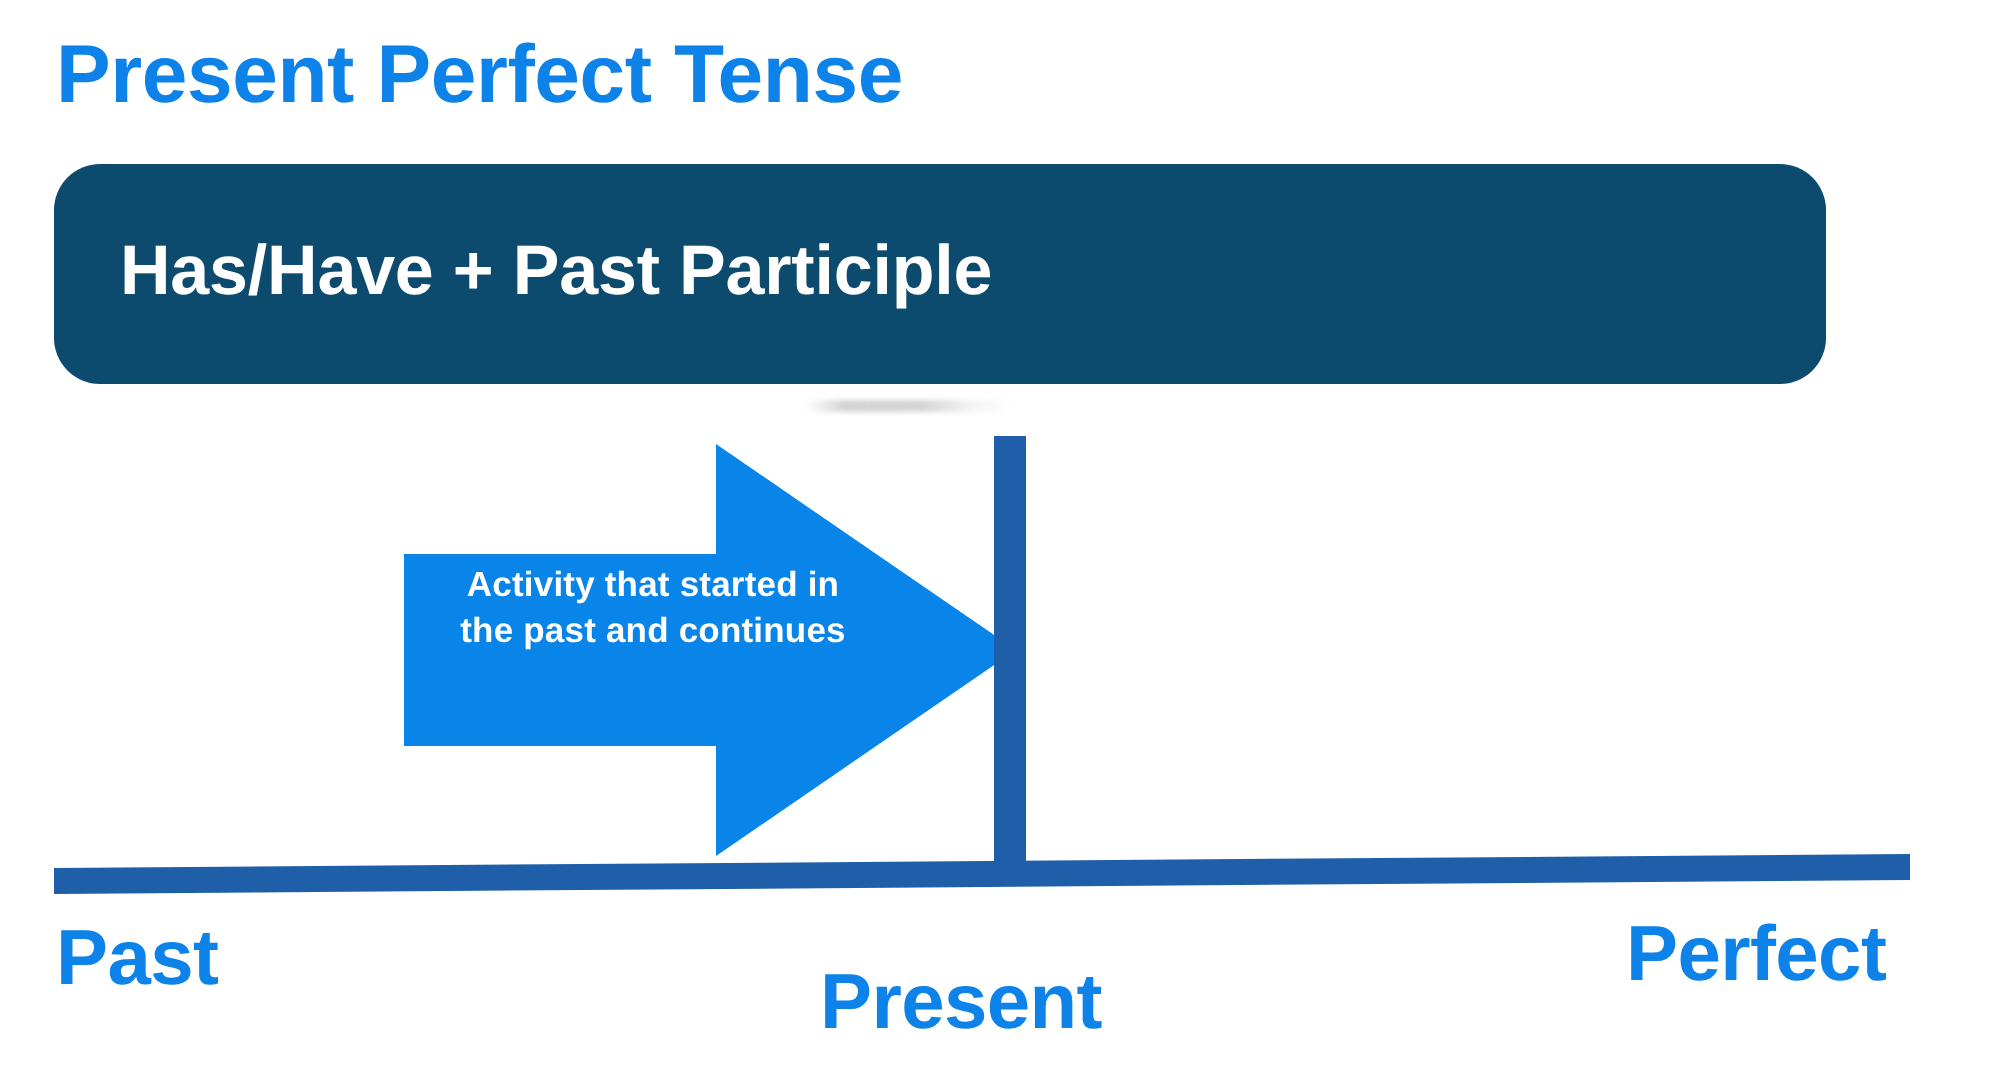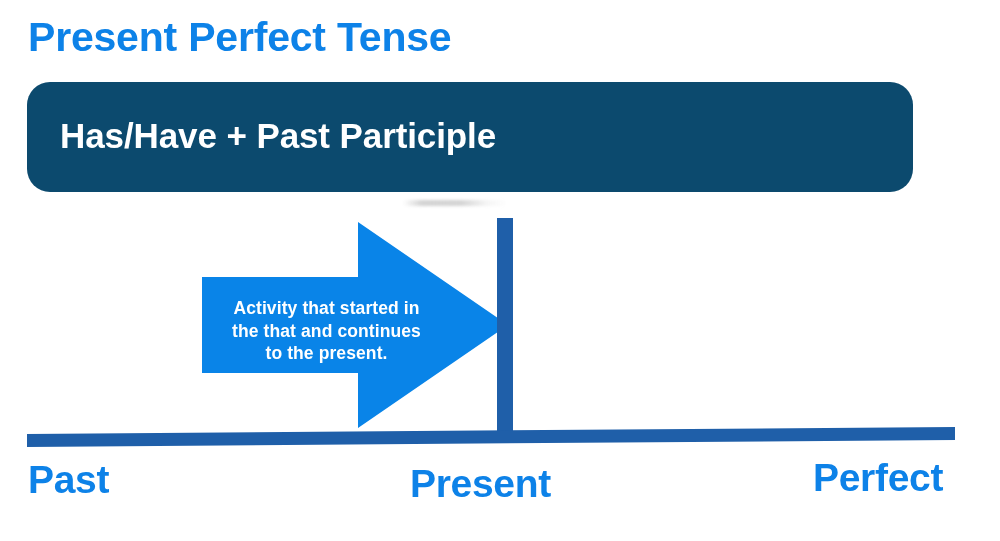--- a/index.html
+++ b/index.html
@@ -84,34 +84,33 @@
     position: absolute;
     left: 203px;
     top: 281px;
     width: 247px;
     text-align: center;
     font-size: 17.5px;
     font-weight: bold;
     color: #ffffff;
     line-height: 22.5px;
     letter-spacing: 0.1px;
-    margin-top: 16px;
   }
 
   
   .axis-label {
     position: absolute;
     font-size: 39px;
     font-weight: bold;
     color: #0D82E8;
     white-space: nowrap;
     letter-spacing: -0.3px;
   }
   #label-past    { left: 28px;  top: 458px; }
-  #label-present { left: 410px; top: 462px; }
+  #label-present { left: 410px; top: 480px; }
   #label-future  { left: 813px; top: 456px; }
 </style>
 </head>
 <body>
 
 <div id="slide">
 
   <div id="slide-title">Present Perfect Tense</div>
 
   <div id="formula-banner">
@@ -124,21 +123,20 @@
 
     <polygon points="202,277 358,277 358,222 508,325 358,428 358,373 202,373" fill="#0984E8"></polygon>
 
     <rect x="497" y="218" width="16" height="222" fill="#1F5FA9"></rect>
 
     <polygon points="27,434 955,427 955,440 27,447" fill="#1F5FA9"></polygon>
   </svg>
 
   <div id="arrow-caption">
     <div>Activity that started in</div>
-    <div>the that and continues</div>
-    <div>to the present.</div>
+    <div>the past and continues</div>
   </div>
 
   <div class="axis-label" id="label-past">Past</div>
   <div class="axis-label" id="label-present">Present</div>
   <div class="axis-label" id="label-future">Perfect</div>
 
 </div>
 
 </body></html>

